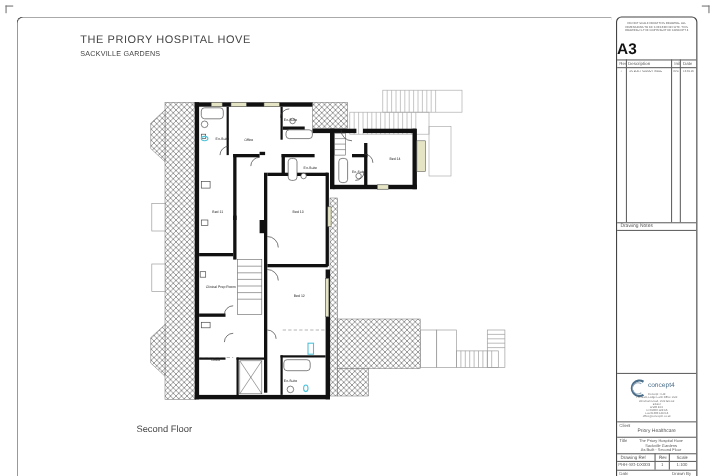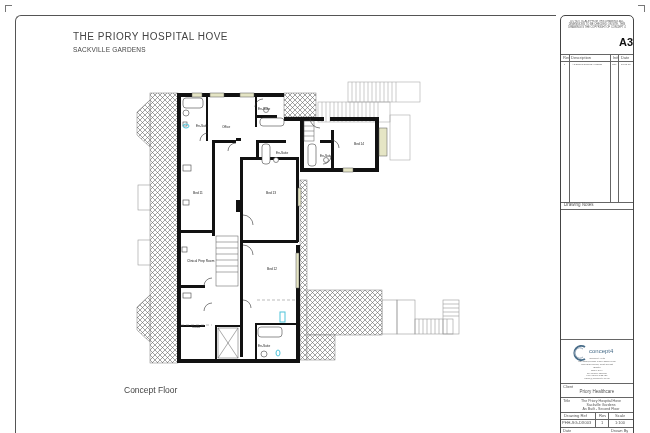--- a/index.html
+++ b/index.html
@@ -7,21 +7,21 @@
   .frame{position:absolute;left:15px;top:15px;width:540px;height:425px;border-left:1px solid #555;border-top:1px solid #555;border-top-left-radius:6px;}
   .corner-tl{position:absolute;left:5px;top:5px;width:6px;height:6px;border-left:1px solid #777;border-top:1px solid #777;}
   .corner-tr{position:absolute;left:638px;top:5px;width:6px;height:6px;border-right:1px solid #777;border-top:1px solid #777;}
   .title1{position:absolute;left:73px;top:31px;font-size:10px;letter-spacing:0.5px;color:#444;}
   .title2{position:absolute;left:73px;top:46px;font-size:6.5px;color:#444;letter-spacing:0.2px;}
   .floor-label{position:absolute;left:124px;top:385px;font-size:8.5px;color:#444;}
   
   .tb{position:absolute;left:560px;top:15px;width:72px;height:425px;border:1px solid #444;border-top-left-radius:5px;border-top-right-radius:5px;background:#fff;font-size:4px;color:#555;}
   .tb .row{position:absolute;left:0;right:0;border-top:1px solid #666;}
   .tb .cell{position:absolute;overflow:hidden;white-space:nowrap;}
-  .a3{position:absolute;left:0;right:0;top:20px;text-align:right;font-size:11px;font-weight:bold;color:#111;}
+  .a3{position:absolute;left:0;right:0;top:20px;text-align:left;font-size:14px;font-weight:bold;color:#111;}
   .notes-lbl{position:absolute;left:3px;top:186px;font-size:4.5px;}
   .logo{position:absolute;left:0;right:0;top:325px;height:40px;text-align:center;}
   svg{position:absolute;left:0;top:0;}
 </style>
 </head>
 <body>
 
 <div class="corner-tl"></div>
 <div class="corner-tr"></div>
 <div class="frame"></div>
@@ -231,21 +231,21 @@
     <text x="354" y="145">Bed 14</text>
     <text x="193" y="194">Bed 11</text>
     <text x="266" y="194">Bed 13</text>
     <text x="267" y="270">Bed 12</text>
     <text x="187" y="262">Clinical Prep Room</text>
     <text x="192" y="328">Office</text>
     <text x="258" y="347">En-Suite</text>
   </g>
 </svg>
 
-<div class="floor-label">Concept Floor</div>
+<div class="floor-label">Second Floor</div>
 
 <div class="tb">
   <div class="cell" style="left:6px;right:6px;top:4px;font-size:2.6px;text-align:center;white-space:normal;line-height:3.2px;">DO NOT SCALE FROM THIS DRAWING. ALL DIMENSIONS TO BE CHECKED ON SITE. THIS DRAWING IS THE COPYRIGHT OF CONCEPT 4</div>
   <div class="a3">A3</div>
 
   <div class="row" style="top:38px;"></div>
   <div class="row" style="top:45px;"></div>
   <div class="cell" style="left:2px;top:39px;">Rev</div>
   <div class="cell" style="left:10px;top:39px;">Description</div>
   <div class="cell" style="left:52px;top:39px;">Init</div>

